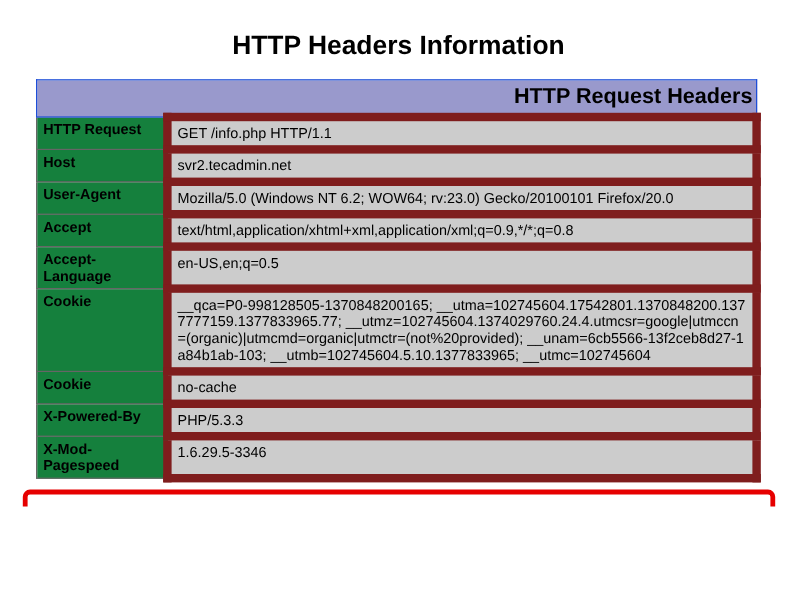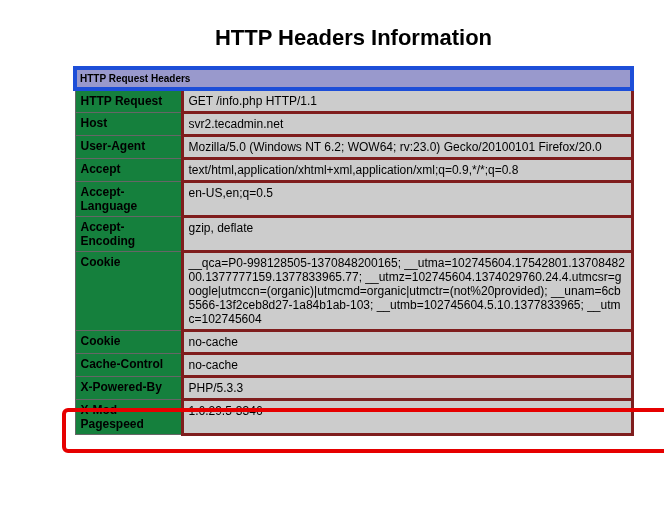--- a/index.html
+++ b/index.html
@@ -13,52 +13,51 @@
       font-size: 22px;
       margin: 5px 0 15px 0;
       font-weight: bold;
     }
     table {
       width: 100%;
       border-collapse: collapse;
     }
     th.section {
       background: #9999cc;
-      text-align: left;
+      text-align: right;
       font-weight: bold;
       padding: 3px;
-      font-size: 10px;
-      border: 4px solid #1d4ed8;
+      font-size: 18px;
+      border: 1px solid #1d4ed8;
     }
     td.label {
       background: #15803d;
       font-weight: bold;
       padding: 3px 5px;
       font-size: 12px;
       border: 1px solid #666;
       vertical-align: top;
       width: 95px;
     }
     td.value {
       background: #cccccc;
       padding: 3px 5px;
       font-size: 12px;
-      border: 3px solid #7f1d1d;
+      border: 7px solid #7f1d1d;
       word-break: break-all;
       vertical-align: top;
     }
     .highlight-box {
       position: absolute;
       border: 4px solid #e60000;
       border-radius: 6px;
       pointer-events: none;
     }
     .container {
       position: relative;
-      margin-left: 43px;
     }
   </style>
 </head>
 <body>
 <div class="container">
 
 <h2>HTTP Headers Information</h2>
 
 <table>
   <tbody>
@@ -79,33 +78,25 @@
         </tr>
   <tr>
           <td class="label">Accept</td>
           <td class="value">text/html,application/xhtml+xml,application/xml;q=0.9,*/*;q=0.8</td>
         </tr>
   <tr>
           <td class="label">Accept-Language</td>
           <td class="value">en-US,en;q=0.5</td>
         </tr>
   <tr>
-          <td class="label">Accept-Encoding</td>
-          <td class="value">gzip, deflate</td>
-        </tr>
-  <tr>
           <td class="label">Cookie</td>
           <td class="value">__qca=P0-998128505-1370848200165; __utma=102745604.17542801.1370848200.1377777159.1377833965.77; __utmz=102745604.1374029760.24.4.utmcsr=google|utmccn=(organic)|utmcmd=organic|utmctr=(not%20provided); __unam=6cb5566-13f2ceb8d27-1a84b1ab-103; __utmb=102745604.5.10.1377833965; __utmc=102745604</td>
         </tr>
   <tr>
           <td class="label">Cookie</td>
-          <td class="value">no-cache</td>
-        </tr>
-  <tr>
-          <td class="label">Cache-Control</td>
           <td class="value">no-cache</td>
         </tr>
   <tr>
           <td class="label">X-Powered-By</td>
           <td class="value">PHP/5.3.3</td>
         </tr>
   <tr id="hl-row">
           <td class="label">X-Mod-Pagespeed</td>
           <td class="value">1.6.29.5-3346</td>
         </tr>

